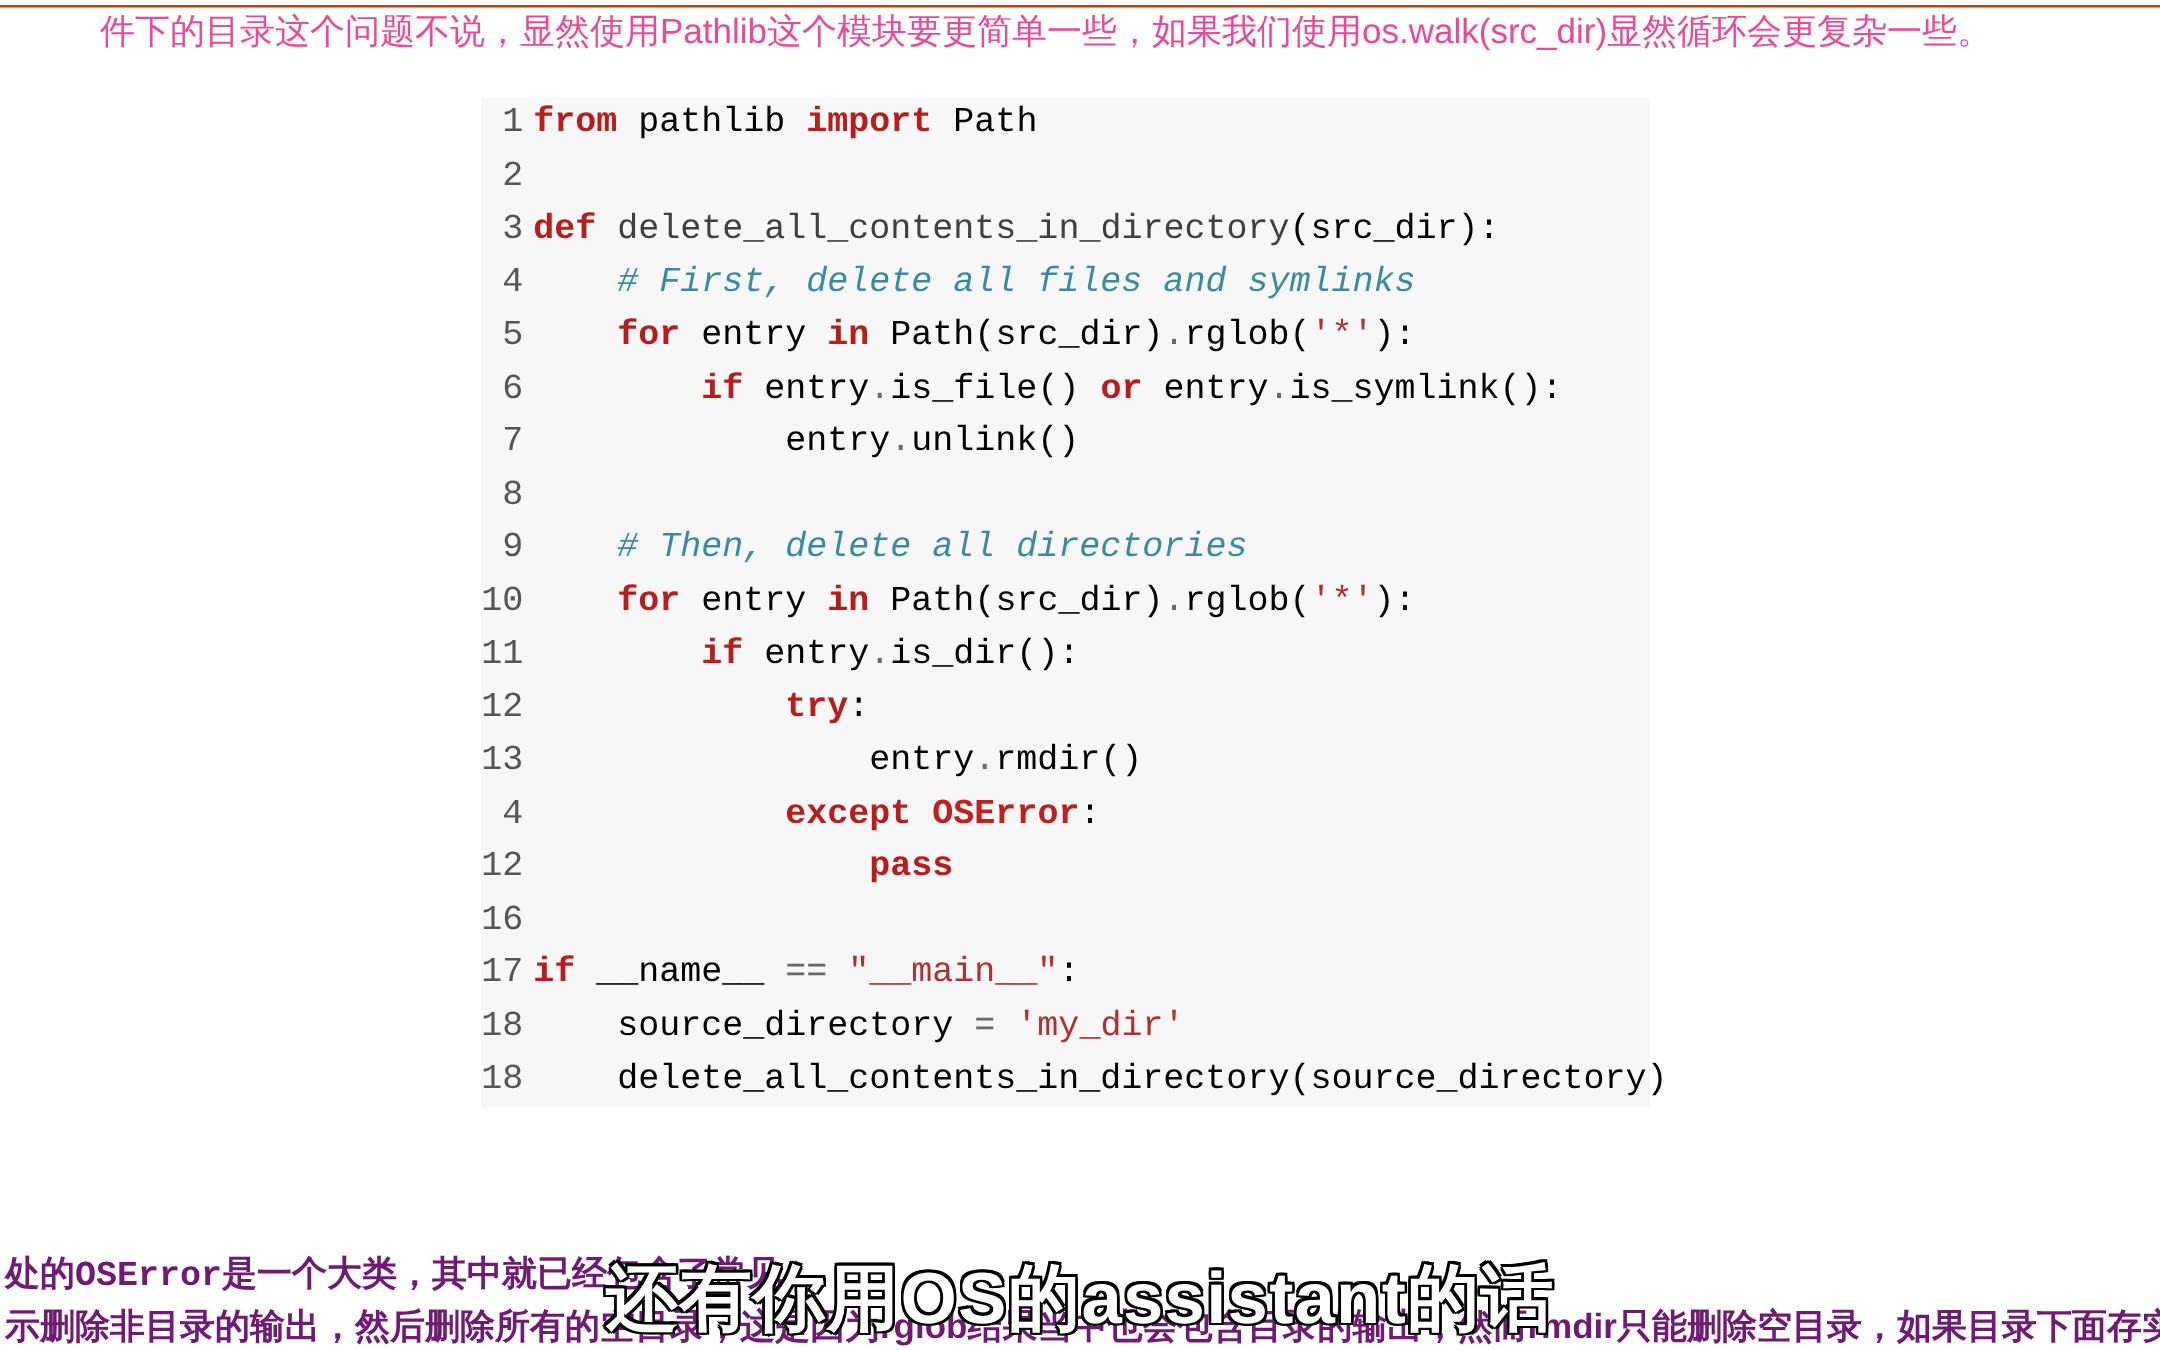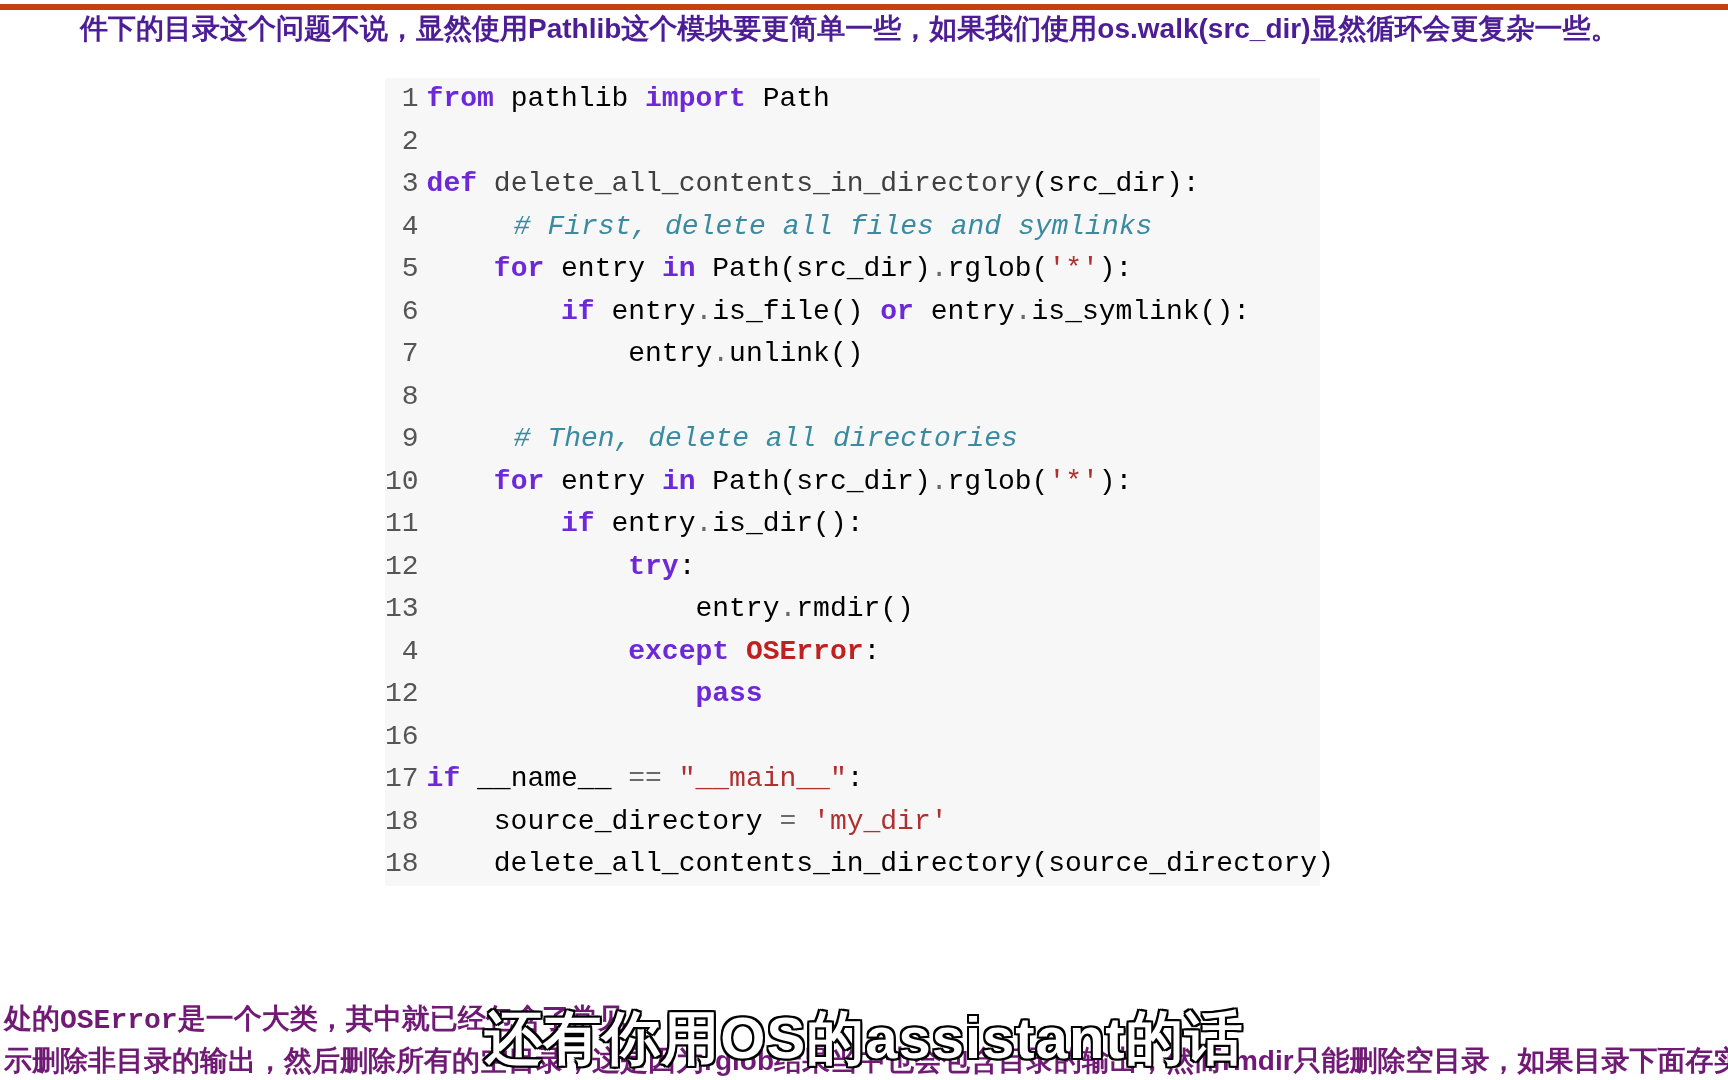--- a/index.html
+++ b/index.html
@@ -11,25 +11,25 @@
     overflow: hidden;
     font-family: "Microsoft YaHei", "PingFang SC", sans-serif;
   }
   .top-text {
     position: absolute;
     top: 4px;
     left: 0;
     width: 100%;
     padding: 0 80px 0 80px;
     font-size: 28px;
-    font-weight: 700;
-    color: #4c1d95;
+    font-weight: 400;
+    color: #ec4899;
     white-space: nowrap;
     overflow: hidden;
-    border-top: 6px solid #c2410c;
+    border-top: 2px solid #c2410c;
   }
   .code-block {
     position: absolute;
     top: 78px;
     left: 385px;
     width: 935px;
     background: #f7f7f7;
     border-radius: 2px;
     display: flex;
     font-family: "Courier New", monospace;
@@ -43,25 +43,25 @@
     color: #555;
     user-select: none;
   }
   .gutter .ln { height: 42.5px; }
   .code {
     flex: 1;
     white-space: pre;
     color: #000;
   }
   .code .line { height: 42.5px; }
-  .kw   { color: #6d28d9; font-weight: 700; }     
+  .kw   { color: #b91c1c; font-weight: 700; }     
   .nm   { color: #404040; }                        
   .op   { color: #6a6a6a; }                        
   .str  { color: #b03030; }                        
-  .cmt  { color: #3a8aa0; font-style: italic; margin-left: 20px; }    
+  .cmt  { color: #3a8aa0; font-style: italic; }    
   .exc  { color: #c02020; font-weight: 700; }      
 
   .bottom-text {
     position: absolute;
     bottom: 0;
     left: 0;
     width: 100%;
     padding: 0 4px;
     font-size: 28px;
     font-weight: 700;

